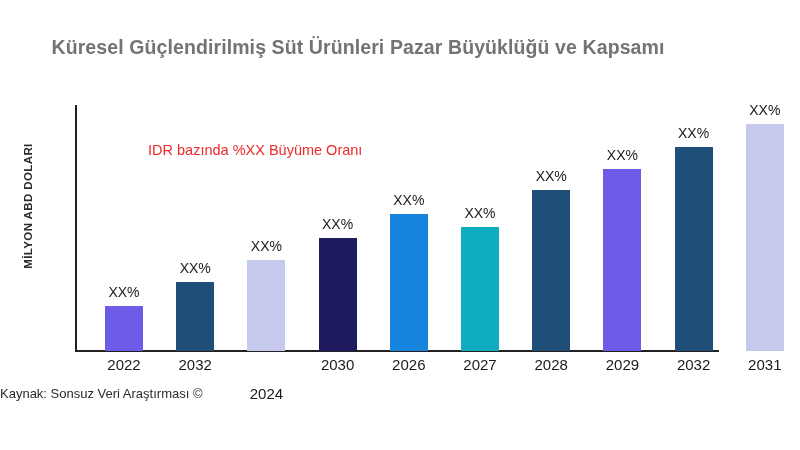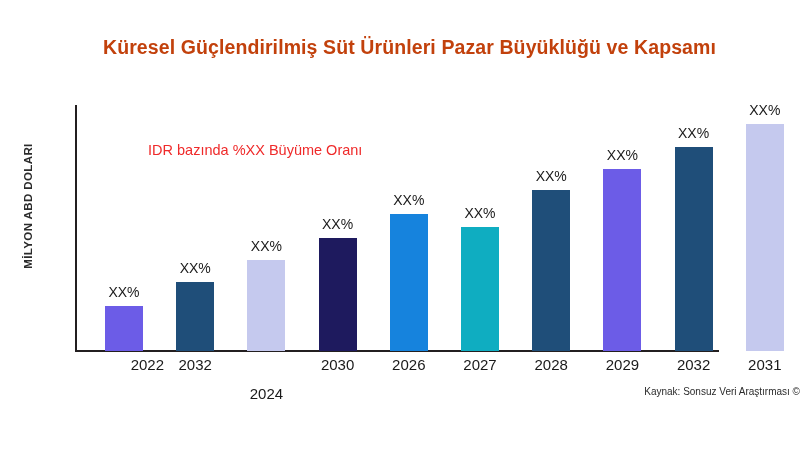--- a/index.html
+++ b/index.html
@@ -17,24 +17,24 @@
     position: relative;
     width: 800px;
     height: 450px;
     background: #ffffff;
   }
   #chart-title {
     position: absolute;
     left: 0;
     top: 36px;
     width: 716px;
-    text-align: right;
+    text-align: center;
     font-size: 19.5px;
     font-weight: bold;
-    color: #c2410c;
+    color: #737373;
     letter-spacing: 0.1px;
     white-space: nowrap;
   }
   #y-axis-label {
     position: absolute;
     left: -82px;
     top: 200px;
     width: 220px;
     text-align: center;
     font-size: 11.5px;
@@ -93,22 +93,22 @@
     text-align: center;
     font-size: 15px;
     color: #1a1a1a;
     white-space: nowrap;
   }
   #source-note {
     position: absolute;
     left: 0;
     top: 386px;
     width: 800px;
-    text-align: right;
-    font-size: 10px;
+    text-align: left;
+    font-size: 13px;
     color: #2b2b2b;
     white-space: nowrap;
   }
 </style>
 </head>
 <body>
 
 <div id="page">
 
   <div id="chart-title">Küresel Güçlendirilmiş Süt Ürünleri Pazar Büyüklüğü ve Kapsamı</div>
@@ -138,21 +138,21 @@
       <div class="bar" style="left: 532.2px; top: 190px; width: 38px; height: 161px; position: absolute; background: rgb(31, 78, 121);"></div>
       <div class="bar-value" style="left: 511.2px; top: 168px; width: 80px;">XX%</div>
       <div class="bar" style="left: 603.4px; top: 169px; width: 38px; height: 182px; position: absolute; background: rgb(108, 92, 231);"></div>
       <div class="bar-value" style="left: 582.4px; top: 147px; width: 80px;">XX%</div>
       <div class="bar" style="left: 674.6px; top: 147px; width: 38px; height: 204px; position: absolute; background: rgb(31, 78, 121);"></div>
       <div class="bar-value" style="left: 653.6px; top: 125px; width: 80px;">XX%</div>
       <div class="bar" style="left: 745.8px; top: 124px; width: 38px; height: 227px; position: absolute; background: rgb(197, 201, 238);"></div>
       <div class="bar-value" style="left: 724.8px; top: 102px; width: 80px;">XX%</div>
     </div>
   <div id="labels-layer">
-      <div class="tick-label" style="left: 84px; width: 80px; text-align: right;">2022</div>
+      <div class="tick-label" style="left: 84px; width: 80px;">2022</div>
       <div class="tick-label" style="left: 155.2px; width: 80px;">2032</div>
       <div class="tick-label" style="left: 226.4px; width: 80px; margin-top: 29px;">2024</div>
       <div class="tick-label" style="left: 297.6px; width: 80px;">2030</div>
       <div class="tick-label" style="left: 368.8px; width: 80px;">2026</div>
       <div class="tick-label" style="left: 440px; width: 80px;">2027</div>
       <div class="tick-label" style="left: 511.2px; width: 80px;">2028</div>
       <div class="tick-label" style="left: 582.4px; width: 80px;">2029</div>
       <div class="tick-label" style="left: 653.6px; width: 80px;">2032</div>
       <div class="tick-label" style="left: 724.8px; width: 80px;">2031</div>
     </div>

